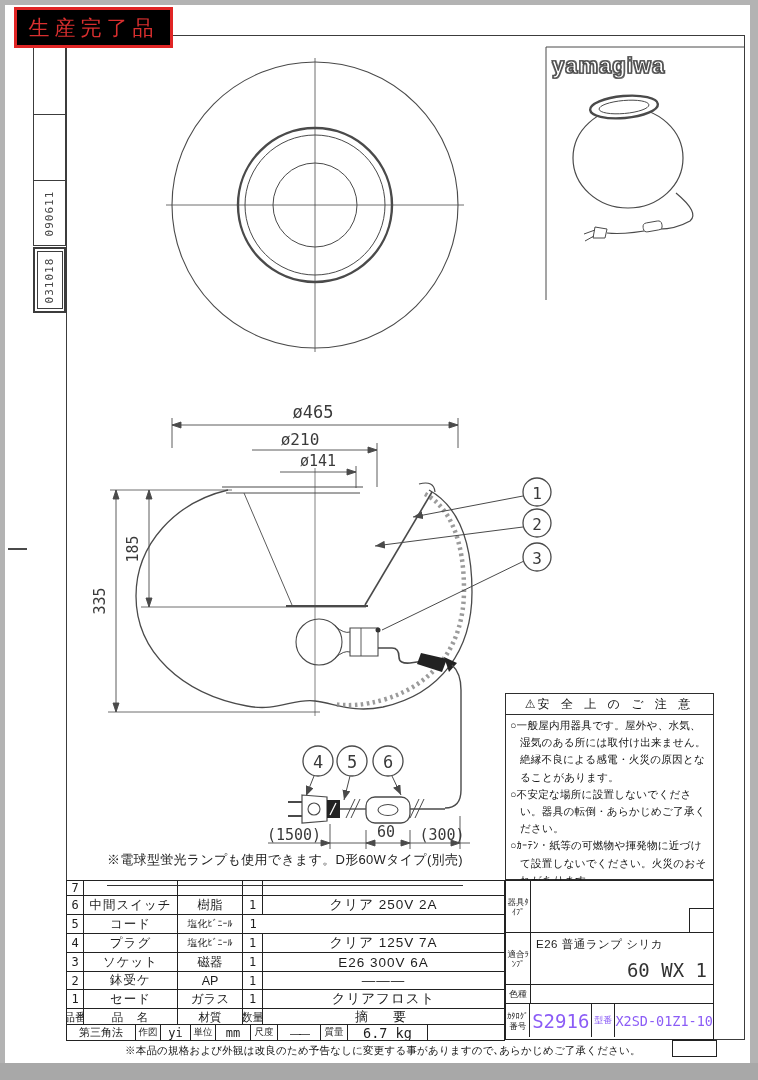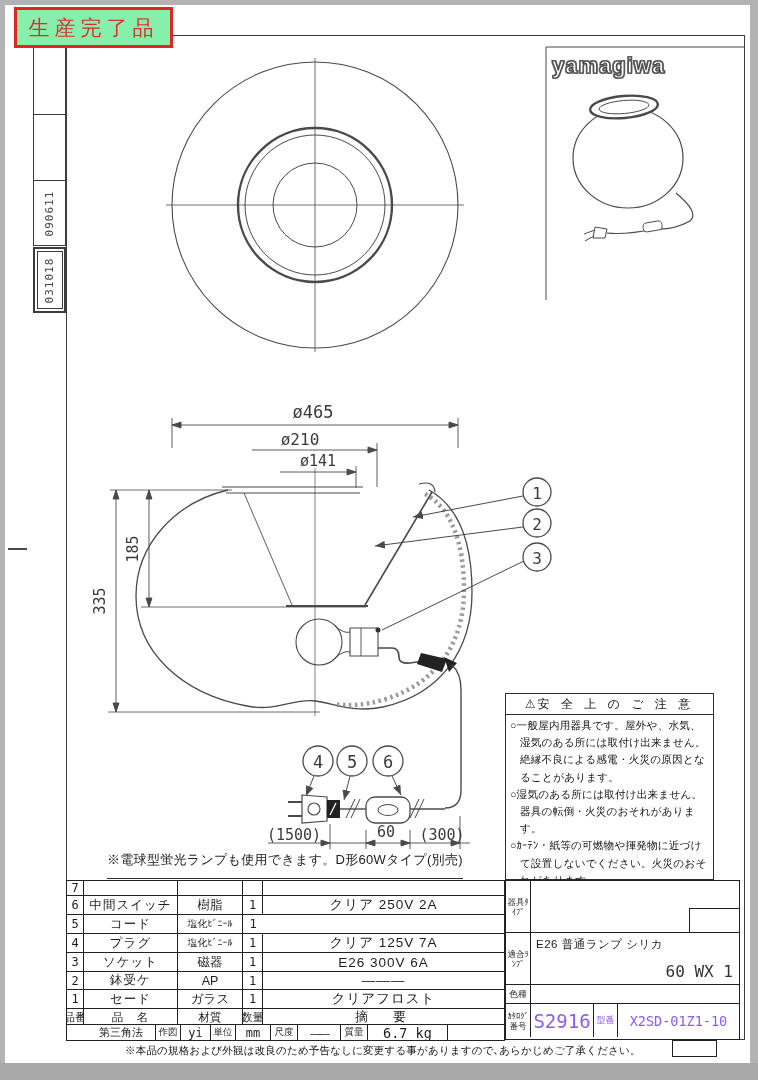--- a/index.html
+++ b/index.html
@@ -13,21 +13,21 @@
   .frame{position:absolute;border:1.5px solid #3c3c3c;box-sizing:border-box;background:transparent;z-index:1;}
   .lbl{position:absolute;color:#3a3a3a;white-space:nowrap;z-index:10;}
   .dim{font-family:"DejaVu Sans Mono", monospace;}
   .ctr{transform:translate(-50%,-50%);}
   .rot{transform:translate(-50%,-50%) rotate(-90deg);}
   svg.draw{position:absolute;left:0;top:0;z-index:5;pointer-events:none;}
   svg.draw *{vector-effect:non-scaling-stroke;}
 
   
   .stamp{position:absolute;left:14px;top:7px;width:153px;height:35px;
-    border:3px solid #e02525;background:#86efac;z-index:15;
+    border:3px solid #e02525;background:#000000;z-index:15;
     display:flex;align-items:center;justify-content:center;}
   .stamp span{color:#d92f2f;font-family:"Liberation Serif", serif;
     font-size:21px;letter-spacing:5px;font-weight:500;}
 
   
   .strip{position:absolute;left:33px;width:33px;border:1px solid #3c3c3c;
     box-sizing:border-box;background:#fff;z-index:6;
     display:flex;align-items:center;justify-content:center;}
   .strip .code{font-family:"DejaVu Sans Mono", monospace;font-size:11px;color:#444;
     transform:rotate(-90deg);letter-spacing:1px;white-space:nowrap;}
@@ -35,21 +35,21 @@
     display:flex;align-items:center;justify-content:center;}
 
   
   .logo{position:absolute;left:552px;top:53px;width:160px;z-index:10;
     font-size:22px;font-weight:bold;letter-spacing:1px;color:#fff;
     -webkit-text-stroke:1.2px #4a4a4a;
     text-shadow:-1px -1px 0 #777,1px -1px 0 #777,-1px 1px 0 #777,1px 1px 0 #777;}
 
   
   .note{position:absolute;left:107px;top:851px;font-size:13px;color:#222;
-    letter-spacing:.3px;border-bottom:1.2px solid #333;padding-bottom:9px;z-index:10;}
+    letter-spacing:.3px;border-bottom:1.2px solid #333;padding-bottom:16px;z-index:10;}
 
   
   .safety{position:absolute;left:505px;top:693px;width:209px;height:187px;
     border:1.5px solid #2e2e2e;box-sizing:border-box;background:#fff;z-index:8;}
   .safety .stitle{height:20px;border-bottom:1.2px solid #2e2e2e;
     display:flex;align-items:center;justify-content:center;
     font-size:12px;color:#111;letter-spacing:4px;white-space:nowrap;}
   .safety .stitle .warn{letter-spacing:0;margin-right:2px;font-size:12px;}
   .safety .sbody{padding:2px 2px 0 3px;}
   .safety .sbody p{margin:0;font-size:10.6px;line-height:17.2px;color:#111;
@@ -67,41 +67,41 @@
   .c-no{width:17px;font-family:"DejaVu Sans Mono",monospace;font-size:12px;}
   .c-name{width:94px;letter-spacing:1px;}
   .c-mat{width:65px;}
   .c-qty{width:20px;font-family:"DejaVu Sans Mono",monospace;font-size:12px;}
   .c-rem{width:241px;font-size:13.5px;letter-spacing:1px;}
   .small-mat{font-size:10px;letter-spacing:0;}
   .hdr .pcell{font-size:11.5px;}
 
   
   .irow{position:absolute;left:66px;top:1024px;width:439px;height:17px;z-index:8;
-    border:1.5px solid #222;box-sizing:border-box;display:flex;background:#fff;padding-left:20px;}
+    border:1.5px solid #222;box-sizing:border-box;display:flex;background:#fff;}
   .icell{border-right:1px solid #222;box-sizing:border-box;display:flex;
     align-items:center;justify-content:center;font-size:11px;color:#1d1d1d;
     white-space:nowrap;overflow:hidden;}
   .icell:last-child{border-right:none;}
   .mono{font-family:"DejaVu Sans Mono",monospace;}
 
   
-  .tblock{position:absolute;left:505px;top:880px;width:235px;height:160px;z-index:8;
+  .tblock{position:absolute;left:505px;top:880px;width:209px;height:160px;z-index:8;
     border:1.5px solid #222;box-sizing:border-box;background:#fff;}
   .trow{position:relative;display:flex;border-bottom:1px solid #222;box-sizing:border-box;}
   .trow:last-child{border-bottom:none;}
   .tlabel{width:25px;border-right:1px solid #222;box-sizing:border-box;
     font-size:8.5px;line-height:10px;color:#1d1d1d;
     display:flex;align-items:center;justify-content:center;text-align:center;
     word-break:break-all;padding:1px;}
   .tcontent{flex:1;position:relative;}
   .notch{position:absolute;left:158px;top:27px;right:0;bottom:0;
     border-left:1px solid #222;border-top:1px solid #222;}
   .lampval{position:absolute;left:5px;top:4px;font-size:11.5px;color:#1d1d1d;letter-spacing:.5px;}
-  .wattage{position:absolute;right:6px;bottom:3px;font-size:16px;color:#333;}
+  .wattage{position:absolute;right:6px;bottom:3px;font-size:19px;color:#333;}
   .catcell{border-right:1px solid #222;box-sizing:border-box;display:flex;
     align-items:center;justify-content:center;color:#8b5cf6;white-space:nowrap;}
 
   
   .fnote{position:absolute;left:125px;top:1044px;font-size:10.5px;color:#111;
     letter-spacing:.2px;z-index:10;white-space:nowrap;}
   .diagbox{position:absolute;left:672px;top:1040px;width:45px;height:17px;
     border:1.5px solid #222;box-sizing:border-box;background:#fff;z-index:8;}
 </style>
 </head>
@@ -278,21 +278,21 @@
 
 <div class="note">※電球型蛍光ランプも使用できます。D形60Wタイプ(別売)</div>
 
 <div class="safety">
   <div class="stitle">
     <span class="warn">⚠</span>
     <span>安 全 上 の ご 注 意</span>
   </div>
   <div class="sbody">
     <p>○一般屋内用器具です。屋外や、水気、湿気のある所には取付け出来ません。絶縁不良による感電・火災の原因となることがあります。</p>
-    <p>○湿気のある所には取付け出来ません。器具の転倒・火災のおそれがあります。</p>
+    <p>○不安定な場所に設置しないでください。器具の転倒・あらかじめご了承ください。</p>
     <p>○ｶｰﾃﾝ・紙等の可燃物や揮発物に近づけて設置しないでください。火災のおそれがあります。</p>
   </div>
 </div>
 
 <div class="ptable">
   <div class="prow" style="height:15px;">
     <div class="pcell c-no">7</div>
     <div class="pcell c-name"></div>
     <div class="pcell c-mat"></div>
     <div class="pcell c-qty"></div>

